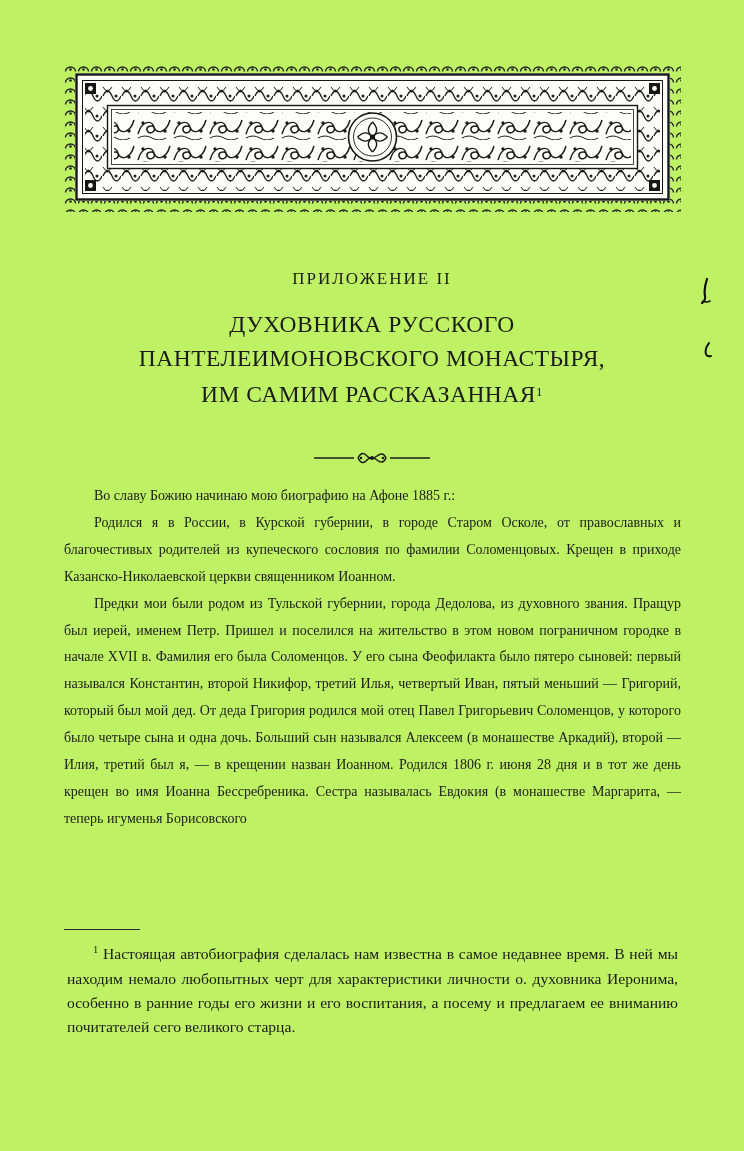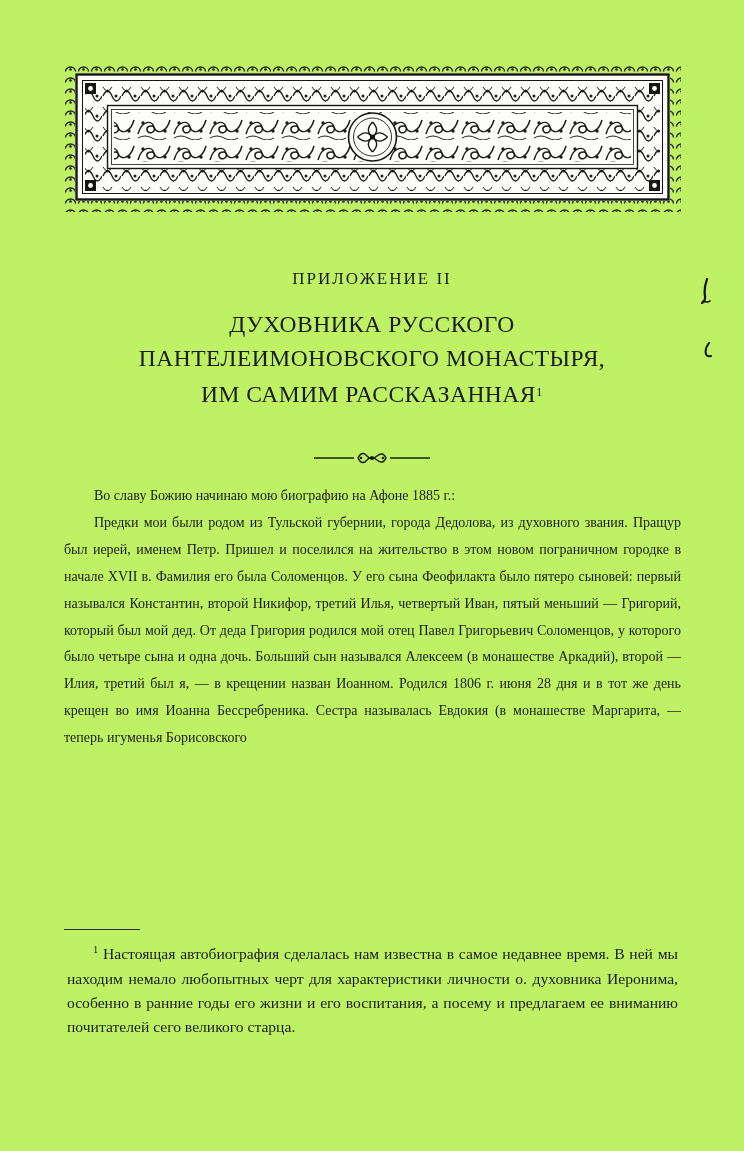--- a/index.html
+++ b/index.html
@@ -118,20 +118,21 @@
       <path d="M46 9 q4 -8 9 -2 q4 5 10 0 q6 -5 9 2" fill="none" stroke="#1b1b1b" stroke-width="1.5"></path>
       <path d="M46 9 q4 8 9 2 q4 -5 10 0 q6 5 9 -2" fill="none" stroke="#1b1b1b" stroke-width="1.5"></path>
       <circle cx="60" cy="9" r="2" fill="#1b1b1b"></circle>
       <circle cx="49" cy="9" r="1.3" fill="#1b1b1b"></circle>
       <circle cx="71" cy="9" r="1.3" fill="#1b1b1b"></circle>
     </svg>
   </div>
 
   <div class="body-text">
     <p>Во славу Божию начинаю мою биографию на Афоне 1885 г.:</p>
+    <p>Родился я в России, в Курской губернии, в городе Старом Осколе, от православных и благочестивых родителей из купеческого сословия по фамилии Соломенцовых. Крещен в приходе Казанско-Николаевской церкви священником Иоанном.</p>
     <p>Предки мои были родом из Тульской губернии, города Дедолова, из духовного звания. Пращур был иерей, именем Петр. Пришел и поселился на жительство в этом новом пограничном городке в начале XVII в. Фамилия его была Соломенцов. У его сына Феофилакта было пятеро сыновей: первый назывался Константин, второй Никифор, третий Илья, четвертый Иван, пятый меньший — Григорий, который был мой дед. От деда Григория родился мой отец Павел Григорьевич Соломенцов, у которого было четыре сына и одна дочь. Больший сын назывался Алексеем (в монашестве Аркадий), второй — Илия, третий был я, — в крещении назван Иоанном. Родился 1806 г. июня 28 дня и в тот же день крещен во имя Иоанна Бессребреника. Сестра называлась Евдокия (в монашестве Маргарита, — теперь игуменья Борисовского</p>
   </div>
 
   <div class="footnote">
     <hr class="footnote-rule">
     <p><sup>1</sup> <span>Настоящая автобиография сделалась нам известна в самое недавнее время. В ней мы находим немало любопытных черт для характеристики личности о. духовника Иеронима, особенно в ранние годы его жизни и его воспитания, а посему и предлагаем ее вниманию почитателей сего великого старца.</span></p>
   </div>
 
   <div class="ink-mark" style="left:699px;top:278px;">
     <svg width="14" height="26" viewBox="0 0 14 26">

